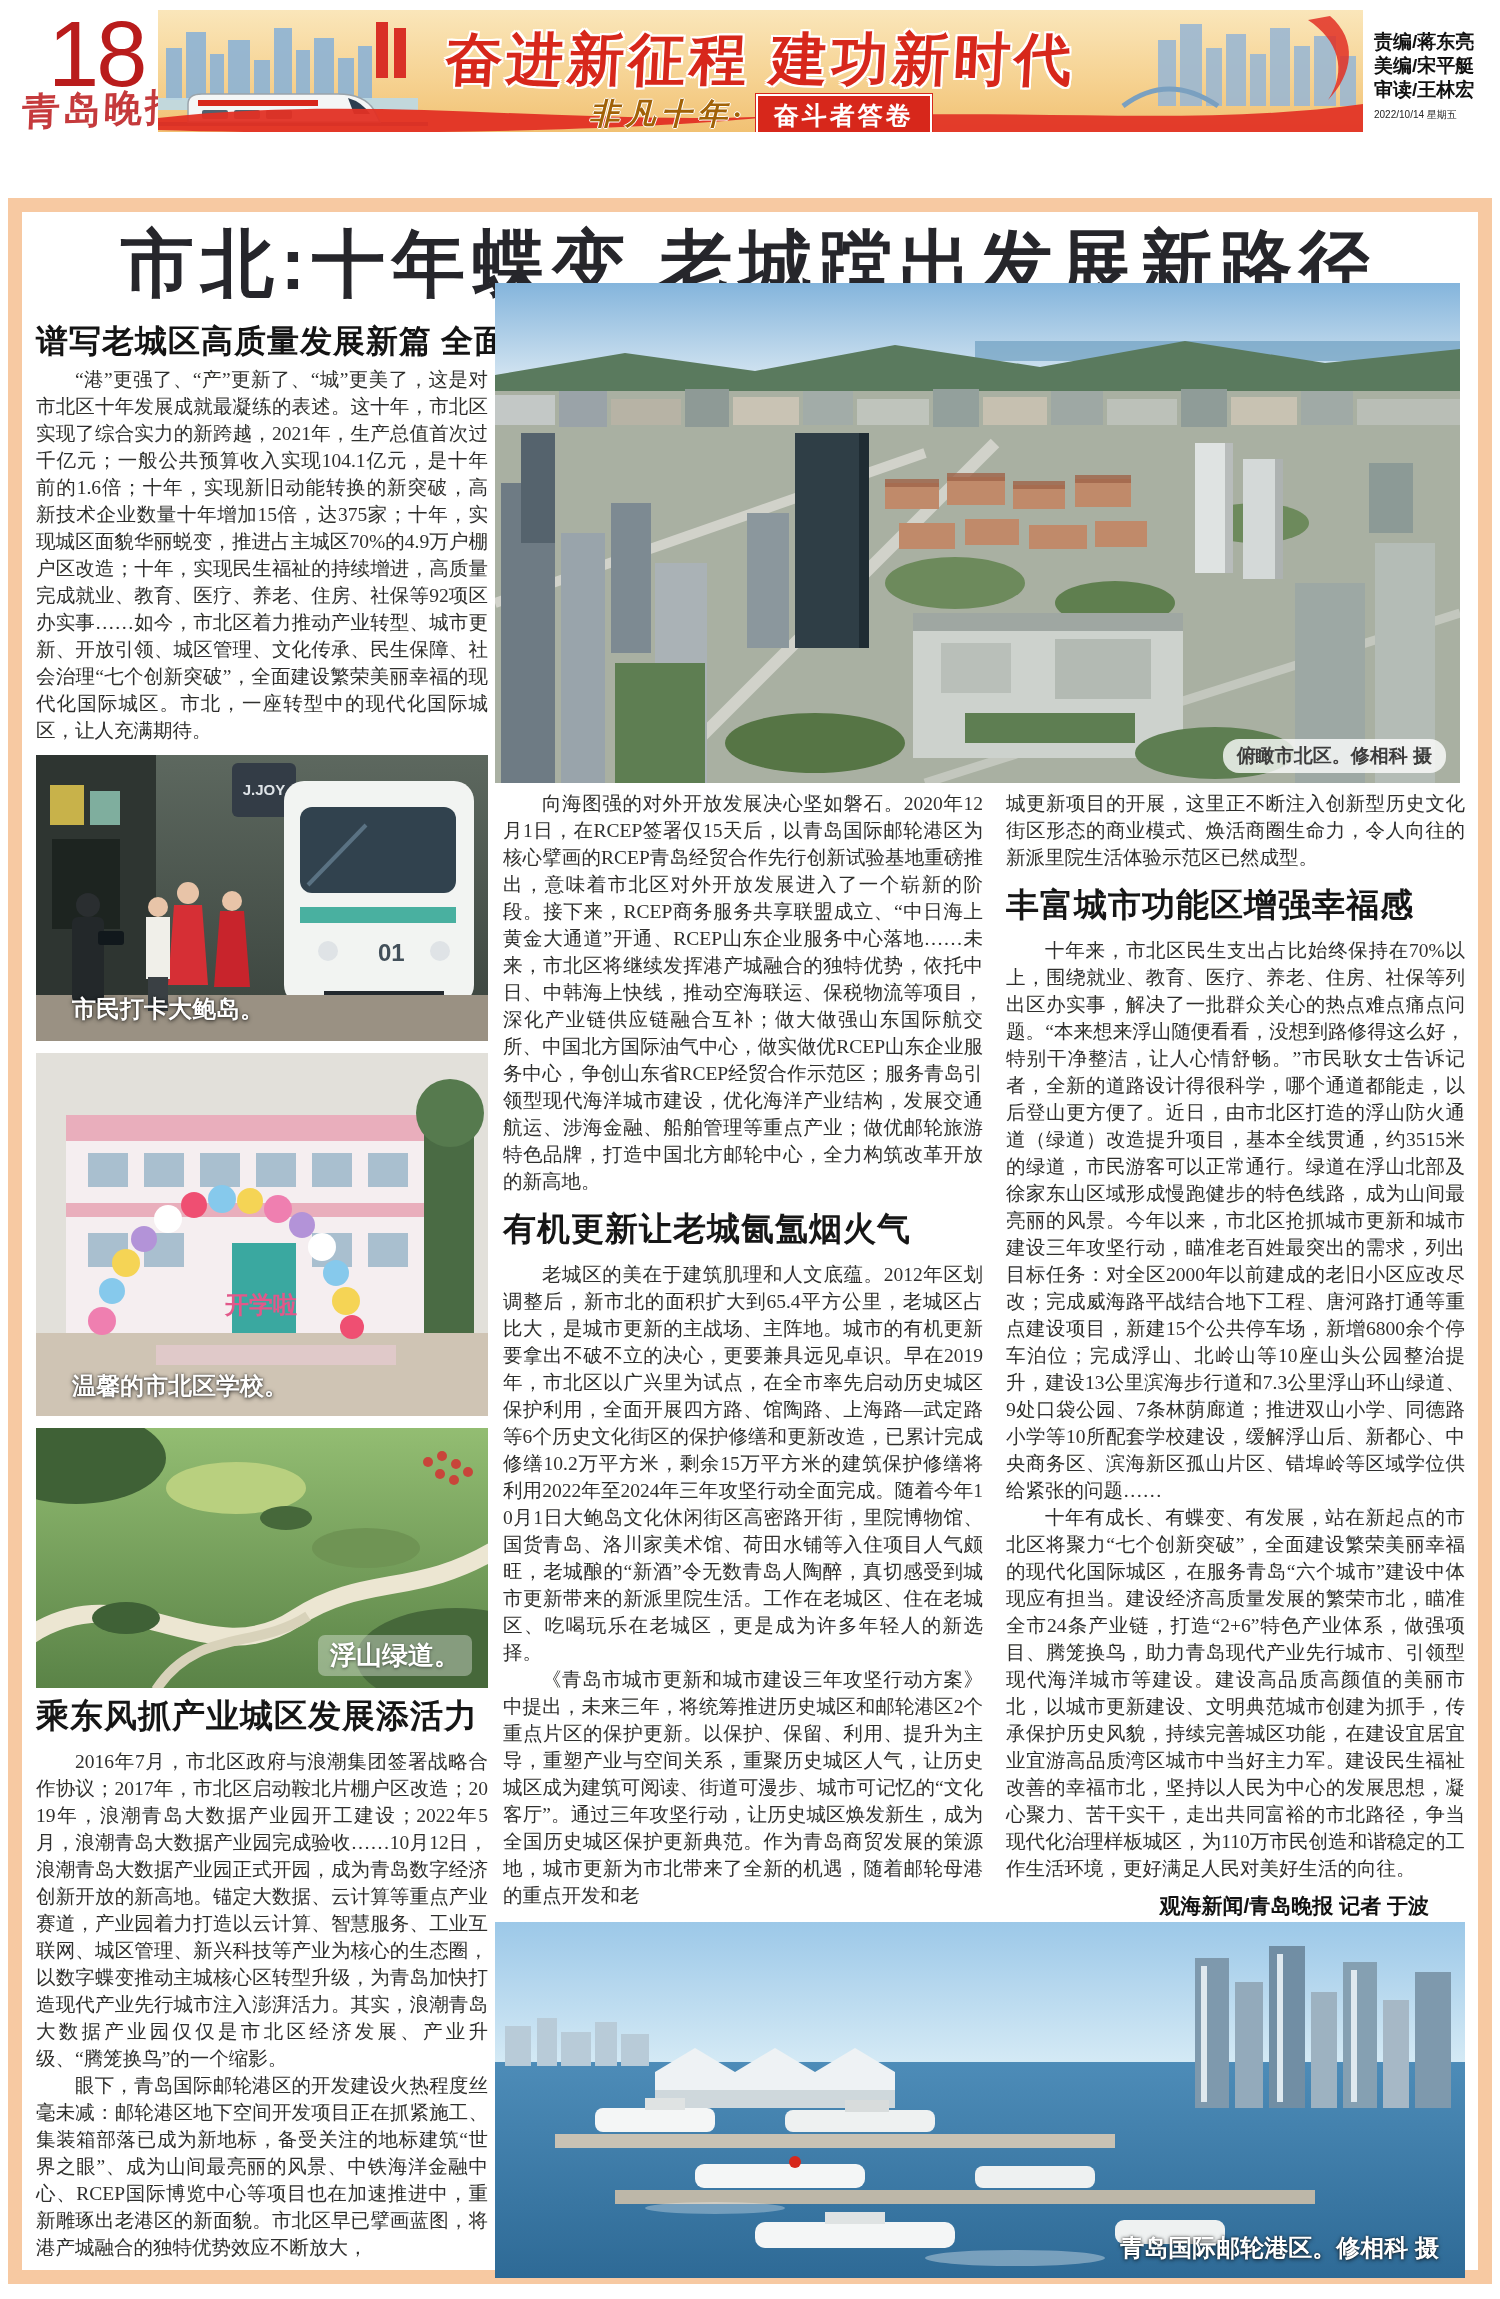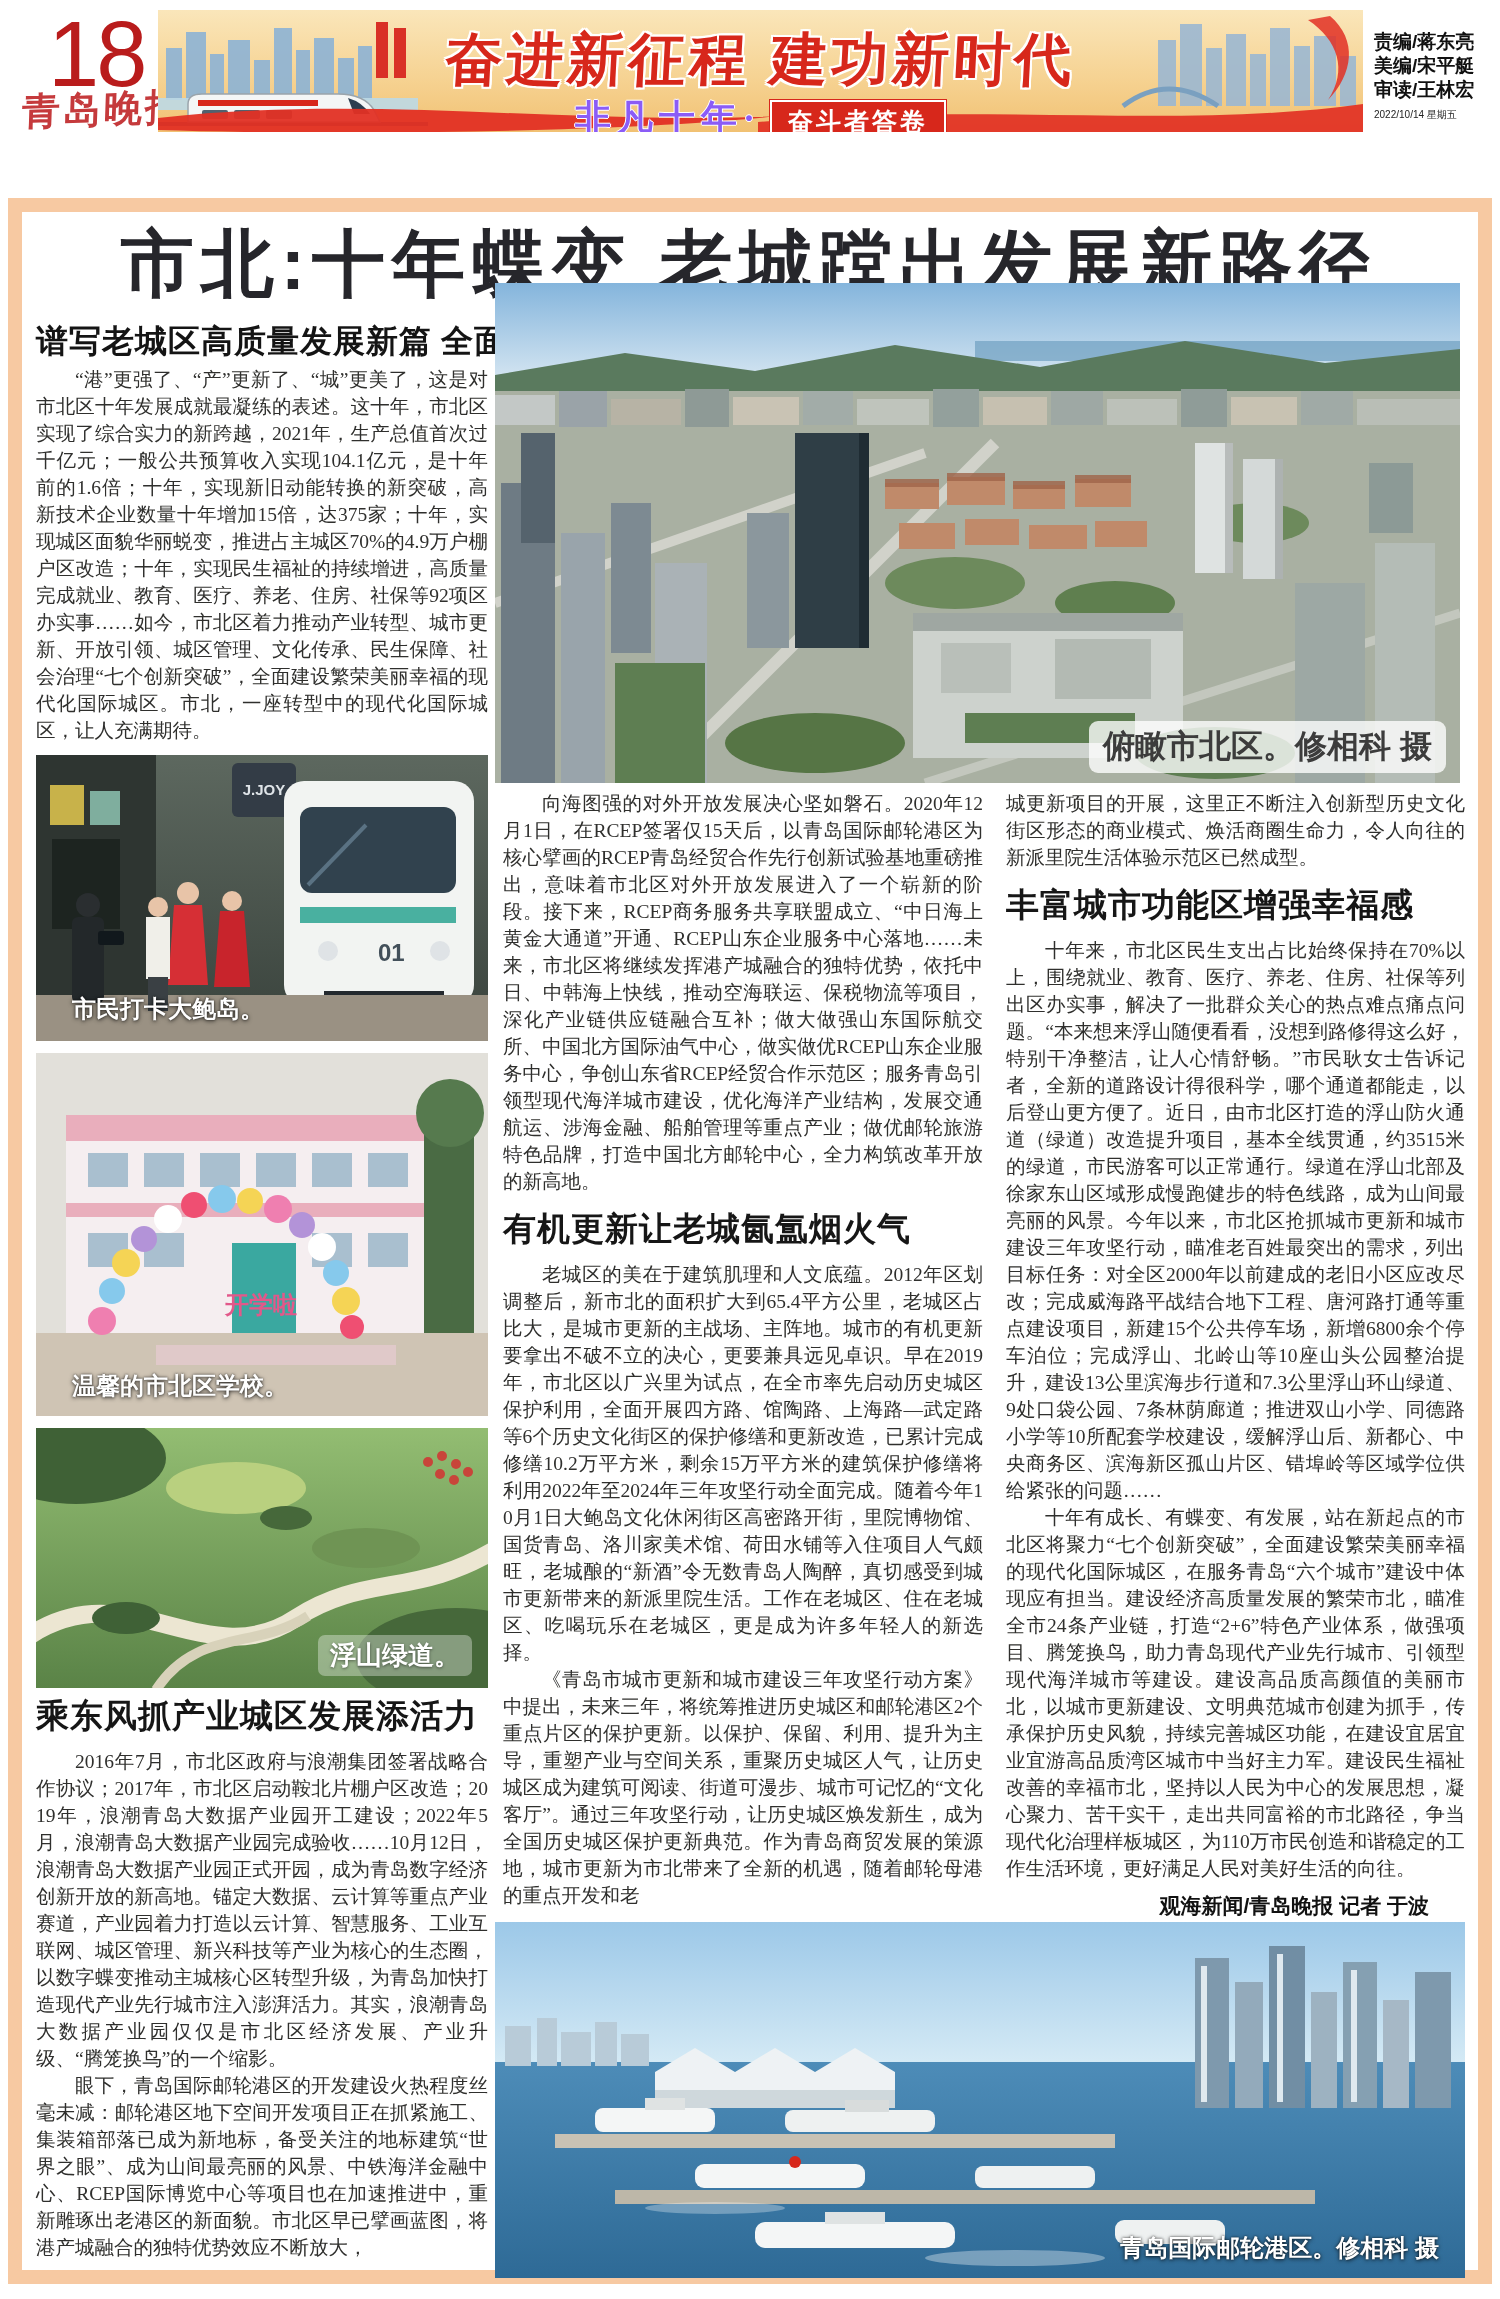--- a/index.html
+++ b/index.html
@@ -13,22 +13,22 @@
   .paper-name{left:22px;top:84px;font-weight:900;font-size:38px;color:#c53a3c;
               letter-spacing:3px;transform:skewX(-4deg) rotate(-2deg);}
   .banner{left:158px;top:10px;width:1205px;height:122px;overflow:hidden;}
   .banner svg{position:absolute;left:0;top:0;width:100%;height:100%;}
   .banner-title{position:absolute;left:0;top:12px;width:100%;text-align:center;
     font-family:"Liberation Sans","DejaVu Sans",sans-serif;font-weight:900;font-size:57px;
     color:#d7271b;letter-spacing:4px;transform:skewX(-3deg);
     text-shadow:-2px 0 0 #fff,2px 0 0 #fff,0 -2px 0 #fff,0 2px 0 #fff,
                 -2px -2px 0 #fff,2px 2px 0 #fff,-2px 2px 0 #fff,2px -2px 0 #fff;}
   .banner-sub{position:absolute;left:0;top:84px;width:100%;text-align:center;white-space:nowrap;}
-  .banner-script{font-family:"Liberation Serif","DejaVu Serif",serif;
-    font-weight:900;font-size:36px;color:#8b5cf6;letter-spacing:6px;
+  .banner-script{font-family:"Liberation Serif","DejaVu Serif",serif;font-style:italic;
+    font-weight:900;font-size:30px;color:#a16207;letter-spacing:6px;
     text-shadow:-1px 0 0 #fff,1px 0 0 #fff,0 -1px 0 #fff,0 1px 0 #fff;}
   .banner-badge{display:inline-block;margin-left:5px;background:#d7271b;color:#fff;
     font-family:"Liberation Sans","DejaVu Sans",sans-serif;font-weight:900;font-size:25px;
     letter-spacing:3px;padding:3px 16px 4px;border:2px solid #fff;box-shadow:0 0 0 1px #d7271b;}
   .credits{left:1374px;top:30px;width:124px;font-family:"Liberation Sans","DejaVu Sans",sans-serif;}
   .credit-line{font-weight:700;font-size:19px;line-height:24px;color:#111;}
   .date-line{margin-top:6px;font-size:10px;color:#222;font-family:"Liberation Sans","DejaVu Sans",sans-serif;}
 
   
   .frame{left:8px;top:198px;width:1484px;height:2086px;box-sizing:border-box;
@@ -51,21 +51,21 @@
   .byline{margin-top:10px;font-family:"Liberation Sans","DejaVu Sans",sans-serif;
     font-weight:700;font-size:21px;color:#111;text-align:right;padding-right:36px;}
 
   
   .photo{overflow:hidden;background:#ccc;}
   .photo svg{position:absolute;left:0;top:0;width:100%;height:100%;display:block;}
   .cap-white{position:absolute;color:#fff;font-family:"Liberation Sans","DejaVu Sans",sans-serif;
     font-weight:700;font-size:24px;text-shadow:0 1px 4px rgba(0,0,0,.75),0 0 2px rgba(0,0,0,.6);}
   .cap-pill{position:absolute;right:14px;bottom:10px;background:rgba(255,255,255,.78);
     color:#3c3c3c;font-family:"Liberation Sans","DejaVu Sans",sans-serif;font-weight:700;
-    font-size:32px;padding:4px 14px;border-radius:9px;white-space:nowrap;}
+    font-size:19px;padding:4px 14px;border-radius:16px;white-space:nowrap;}
   .cap-badge{position:absolute;right:16px;bottom:12px;background:rgba(255,255,255,.35);
     color:#fff;font-family:"Liberation Sans","DejaVu Sans",sans-serif;font-weight:700;
     font-size:26px;padding:3px 12px;border-radius:7px;
     text-shadow:0 1px 3px rgba(0,0,0,.5);white-space:nowrap;}
 </style>
 </head>
 <body>
 
 <div id="page">
 

